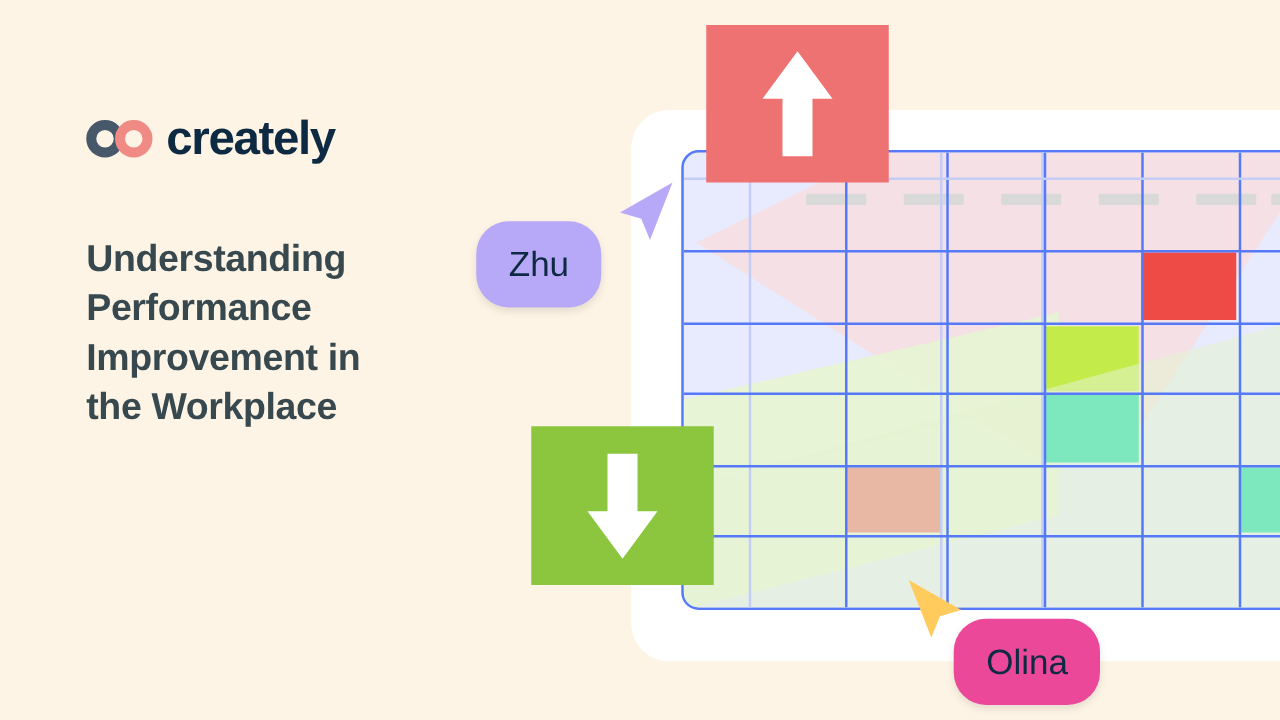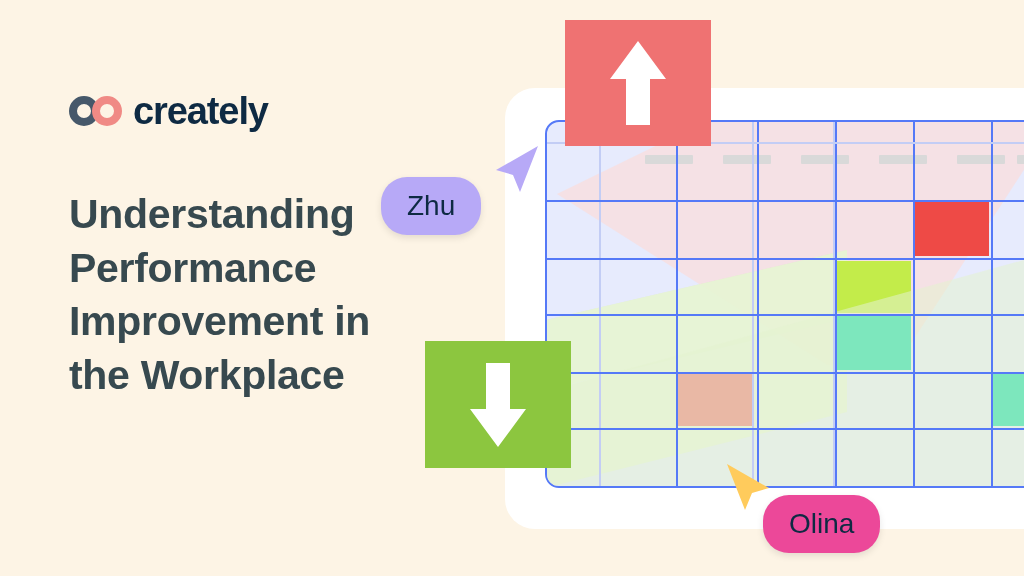--- a/index.html
+++ b/index.html
@@ -27,21 +27,21 @@
   }
   #brand-mark .ring.left  { left:0; border-color:#46586a; }
   #brand-mark .ring.right { left:23px; border-color:#f08a85; }
   #brand-word {
     font-size:38px; font-weight:700; letter-spacing:-1.1px;
     color:#0e2a43; line-height:1;text-align:right;
   }
 
   #headline {
     position:absolute; left:69px; top:188px; width:320px;
-    font-size:41px; font-weight:700; line-height:1.31;
+    font-size:30px; font-weight:700; line-height:1.31;
     letter-spacing:-0.3px; color:#37494f;
     white-space:pre-line;
   }
 
   
   #card {
     position:absolute; left:505px; top:88px;
     width:560px; height:441px;
     background:#ffffff; border-radius:30px;
   }
@@ -71,21 +71,21 @@
   }
   .tile svg { display:block; }
 
   
   .cursor { position:absolute; }
   .pill {
     position:absolute;
     display:flex; align-items:center; justify-content:flex-start;
     border-radius:26px;
     font-size:28px; color:#0e2a43;
-    padding:0 26px; height:58px;
+    padding:0 26px; height:69px;
     box-shadow:0 3px 7px rgba(0,0,0,.10);
   }
   .pill.zhu   { background:#b7a9f7; }
   .pill.olina { background:#ec4899; }
 </style>
 </head>
 <body>
 
 <div id="stage">
 

